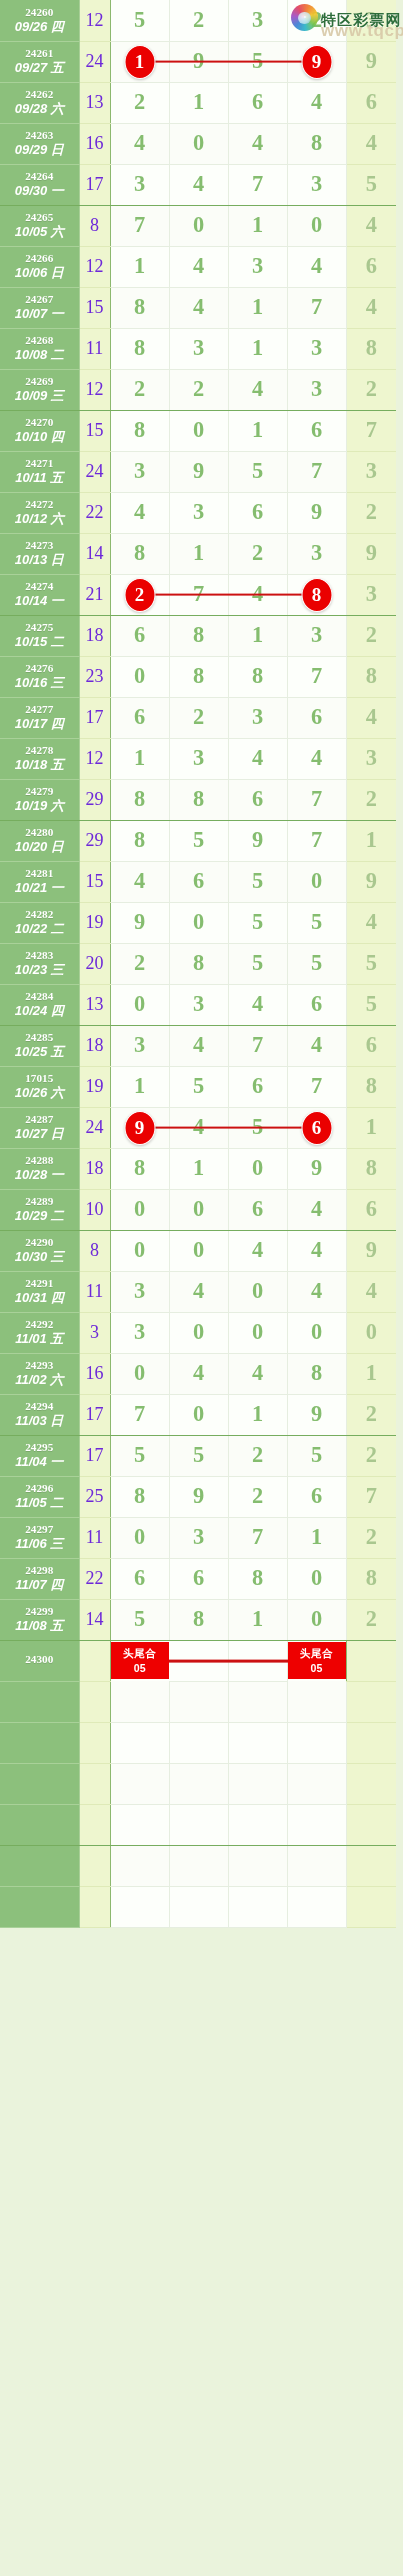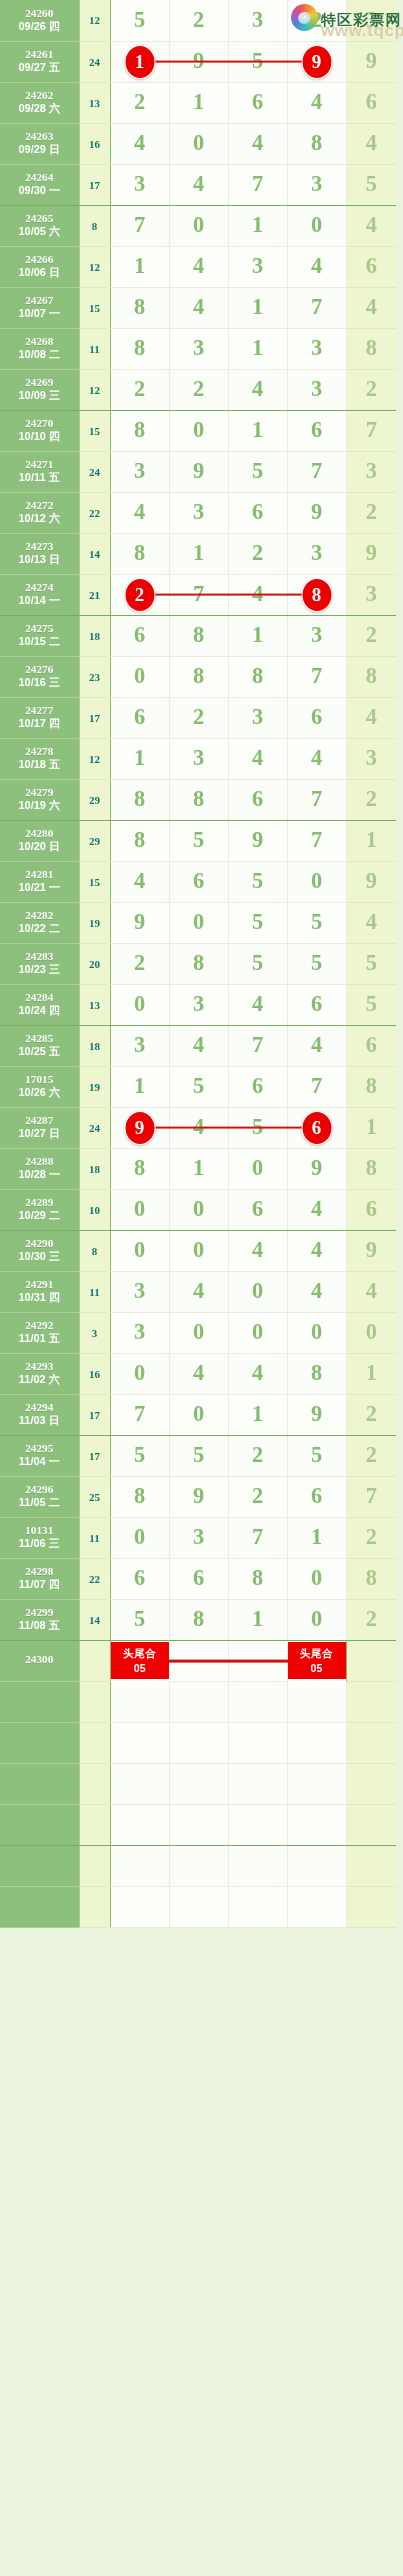--- a/index.html
+++ b/index.html
@@ -25,29 +25,30 @@
     border-bottom:0.6px solid #a9d199;
     border-right:1.1px solid #a8cf97;
     line-height:1.05;
   }
   td.issue .no{
     font-size:11.2px;font-weight:bold;letter-spacing:0px;
     text-shadow:0 0.6px 0 rgba(0,0,0,.12);
     display:block;
   }
   td.issue .dt{
-    font-size:11px;font-weight:bold;display:block;margin-top:1.1px;
+    font-size:13px;font-weight:bold;display:block;margin-top:1.1px;
     font-family:"Liberation Sans",sans-serif;
+    font-style:italic;
   }
 
   
   td.sum{
     background:#eef6cf;
-    color:#0f766e;
-    font-size:11px;font-weight:bold;
+    color:#6d28d9;
+    font-size:18px;font-weight:normal;
     text-align:center;vertical-align:middle;
     border-bottom:0.6px solid #dfeab8;
     border-right:1.1px solid #8cb86e;
   }
 
   
   td.dg{
     background:#fdfffb;
     text-align:center;vertical-align:middle;
     border-bottom:0.6px solid #e6eee0;
@@ -606,21 +607,21 @@
           </td>
           <td class="sum">25</td>
           <td class="dg"><span class="v">8</span></td>
           <td class="dg"><span class="v">9</span></td>
           <td class="dg"><span class="v">2</span></td>
           <td class="dg"><span class="v">6</span></td>
           <td class="tail"><span class="v">7</span></td>
         </tr>
         <tr class="row">
           <td class="issue">
-            <span class="no">10131</span>
+            <span class="no">24297</span>
             <span class="dt">11/06 三</span>
           </td>
           <td class="sum">11</td>
           <td class="dg"><span class="v">0</span></td>
           <td class="dg"><span class="v">3</span></td>
           <td class="dg"><span class="v">7</span></td>
           <td class="dg"><span class="v">1</span></td>
           <td class="tail"><span class="v">2</span></td>
         </tr>
         <tr class="row">

